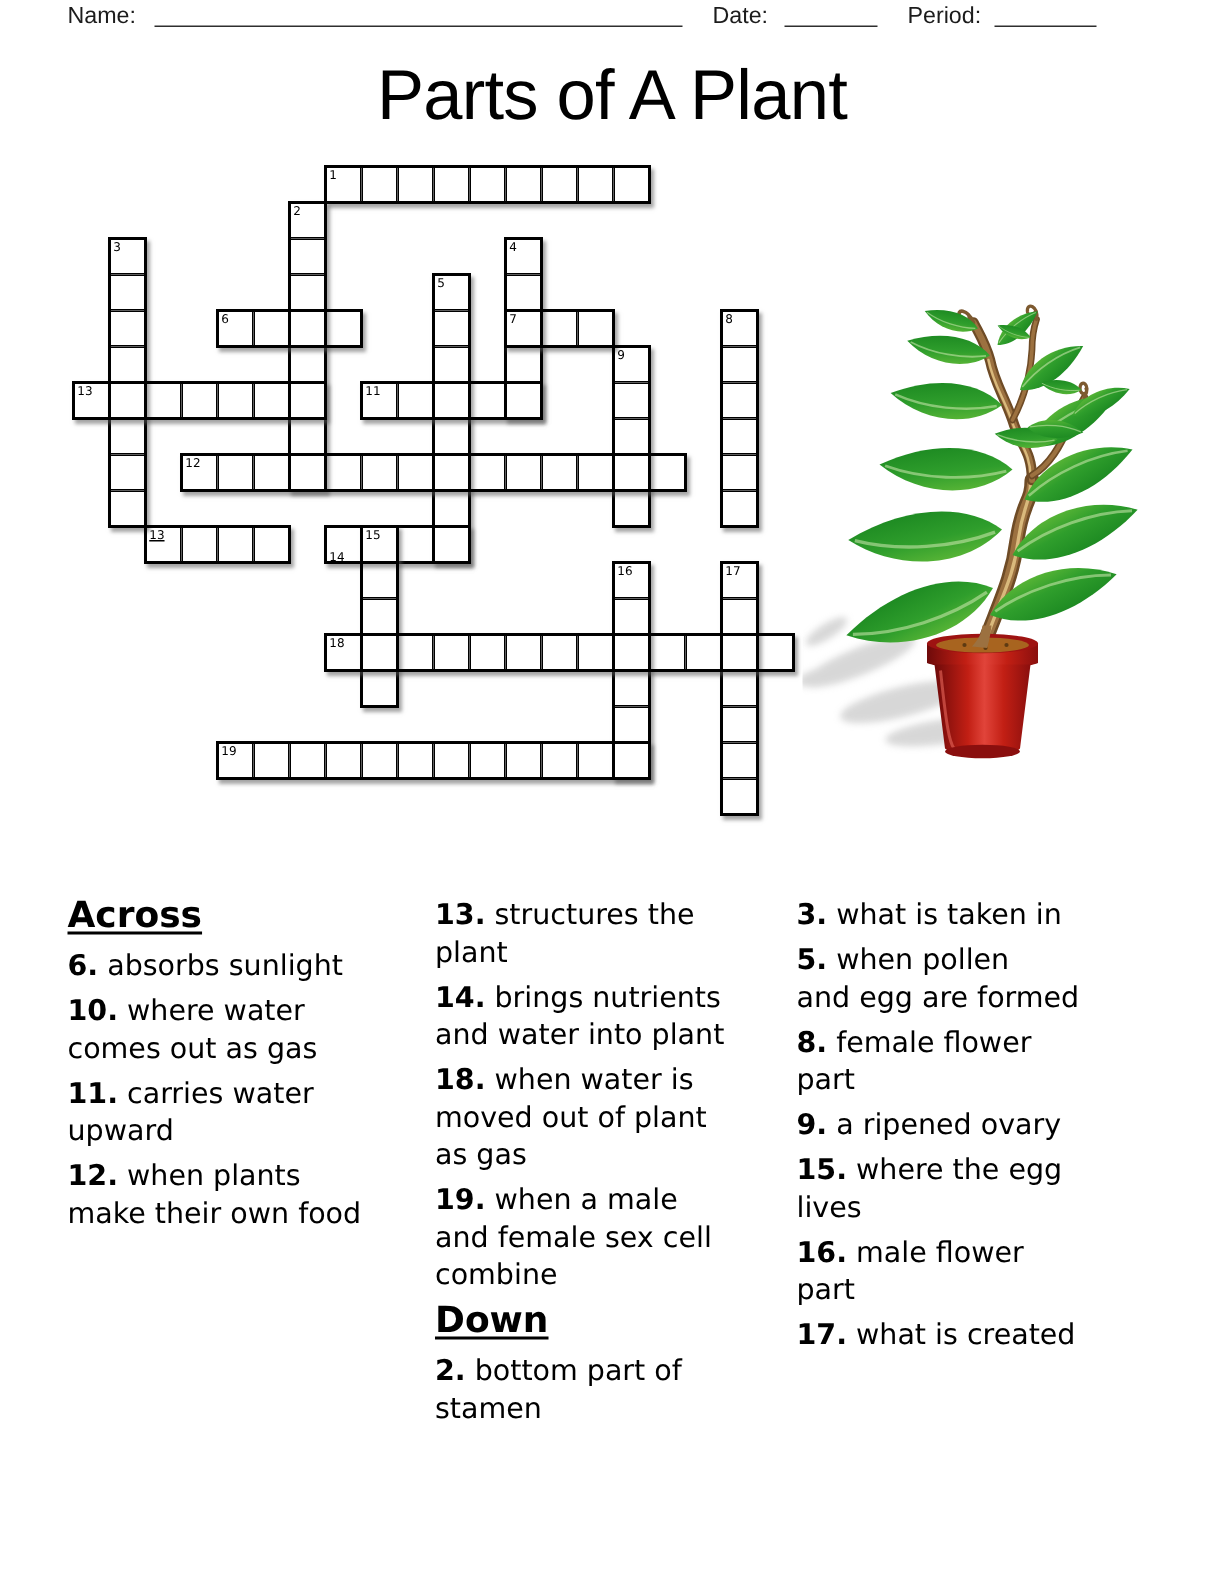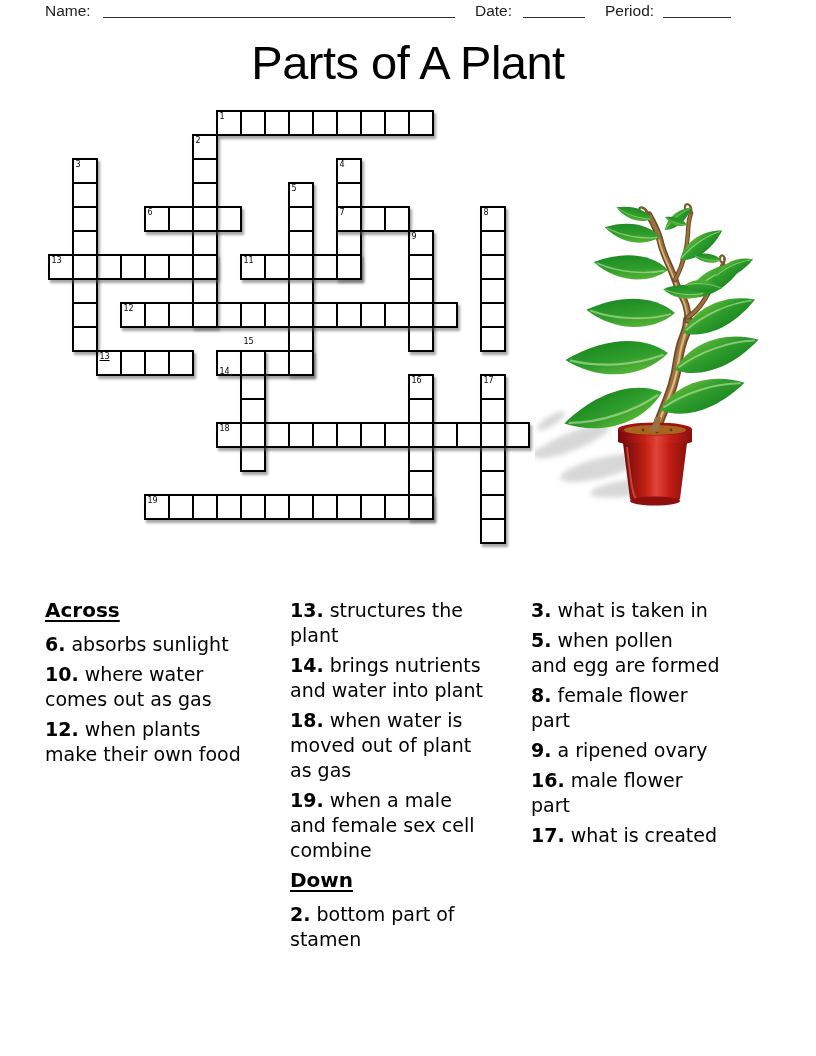--- a/index.html
+++ b/index.html
@@ -16,21 +16,21 @@
   
   #grid{position:absolute;left:49px;top:111px;width:480px;height:432px;}
   .cell{position:absolute;width:24px;height:24px;box-sizing:border-box;
         border:1px solid #000;background:#fff;z-index:1;}
   .word-outline{position:absolute;box-sizing:border-box;border:2px solid #000;
         background:transparent;z-index:2;box-shadow:2px 2.5px 2.5px rgba(90,90,90,0.55);}
   .cellnum{position:absolute;z-index:3;font-family:"DejaVu Sans",sans-serif;
         font-size:8px;line-height:9px;color:#000;}
   
   .clue-col{position:absolute;top:598px;}
-  .clue-heading{font-size:20px;font-weight:bold;line-height:25px;margin-bottom:9px;
+  .clue-heading{font-size:24px;font-weight:bold;line-height:25px;margin-bottom:9px;
         text-decoration:underline;text-decoration-thickness:2px;text-underline-offset:3px;}
   .clue{font-size:19px;line-height:25px;margin-bottom:5px;}
   .clue .num{font-weight:bold;margin-right:6px;}
   .clue .txt{white-space:pre-line;}
   
   #plant{position:absolute;left:535px;top:185px;}
 </style>
 </head>
 <body>
 
@@ -205,21 +205,21 @@
       <div class="cellnum" style="left: 242.5px; top: 73px;">5</div>
       <div class="cellnum" style="left: 98.5px; top: 97px;">6</div>
       <div class="cellnum" style="left: 290.5px; top: 97px;">7</div>
       <div class="cellnum" style="left: 434.5px; top: 97px;">8</div>
       <div class="cellnum" style="left: 362.5px; top: 121px;">9</div>
       <div class="cellnum" style="left: 2.5px; top: 145px;">13</div>
       <div class="cellnum" style="left: 194.5px; top: 145px;">11</div>
       <div class="cellnum" style="left: 74.5px; top: 193px;">12</div>
       <div class="cellnum" style="left: 50.5px; top: 241px; text-decoration: underline;">13</div>
       <div class="cellnum" style="left: 170.5px; top: 256px;">14</div>
-      <div class="cellnum" style="left: 194.5px; top: 226px; text-align: right;">15</div>
+      <div class="cellnum" style="left: 194.5px; top: 241px; text-align: right;">15</div>
       <div class="cellnum" style="left: 362.5px; top: 265px;">16</div>
       <div class="cellnum" style="left: 434.5px; top: 265px;">17</div>
       <div class="cellnum" style="left: 170.5px; top: 313px;">18</div>
       <div class="cellnum" style="left: 98.5px; top: 385px;">19</div>
     </div>
 
   <svg id="plant" width="235" height="330" viewBox="0 0 235 330">
     <defs>
       <linearGradient id="leafG" x1="0" y1="0" x2="1" y2="1">
         <stop offset="0" stop-color="#7cc83f"></stop>
@@ -300,20 +300,22 @@
       <ellipse cx="120" cy="316" rx="25" ry="4.5" fill="#8a0f0e"></ellipse>
     </g>
   </svg>
 
   <div id="clues">
       <div class="clue-col" style="left: 45px; width: 243px;">
         <div class="clue-heading">Across</div>
         <div class="clue"><span class="num">6.</span><span class="txt">absorbs sunlight</span></div>
         <div class="clue"><span class="num">10.</span><span class="txt">where water
 comes out as gas</span></div>
+        <div class="clue"><span class="num">11.</span><span class="txt">carries water
+upward</span></div>
         <div class="clue"><span class="num">12.</span><span class="txt">when plants
 make their own food</span></div>
       </div>
       <div class="clue-col" style="left: 290px; width: 240px;">
         <div class="clue"><span class="num">13.</span><span class="txt">structures the
 plant</span></div>
         <div class="clue"><span class="num">14.</span><span class="txt">brings nutrients
 and water into plant</span></div>
         <div class="clue"><span class="num">18.</span><span class="txt">when water is
 moved out of plant
@@ -325,19 +327,21 @@
         <div class="clue"><span class="num">2.</span><span class="txt">bottom part of
 stamen</span></div>
       </div>
       <div class="clue-col" style="left: 531px; width: 250px;">
         <div class="clue"><span class="num">3.</span><span class="txt">what is taken in</span></div>
         <div class="clue"><span class="num">5.</span><span class="txt">when pollen
 and egg are formed</span></div>
         <div class="clue"><span class="num">8.</span><span class="txt">female flower
 part</span></div>
         <div class="clue"><span class="num">9.</span><span class="txt">a ripened ovary</span></div>
+        <div class="clue"><span class="num">15.</span><span class="txt">where the egg
+lives</span></div>
         <div class="clue"><span class="num">16.</span><span class="txt">male flower
 part</span></div>
         <div class="clue"><span class="num">17.</span><span class="txt">what is created</span></div>
       </div>
     </div>
 
 </div>
 
 </body></html>

